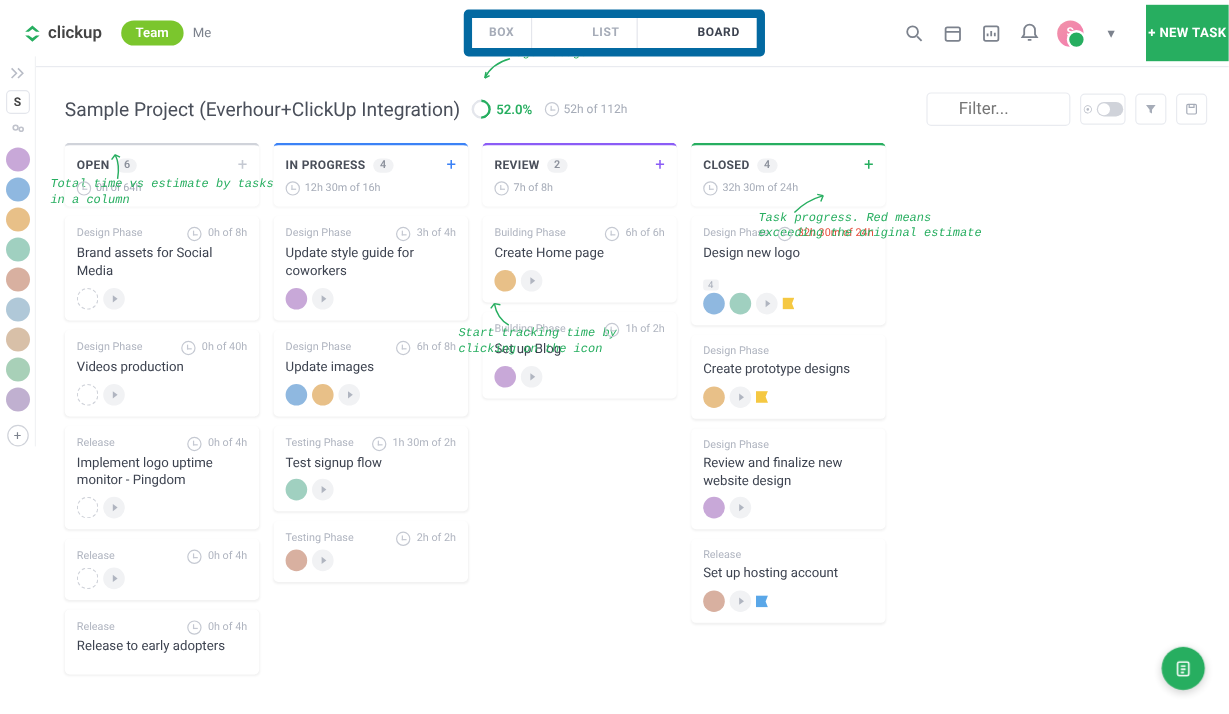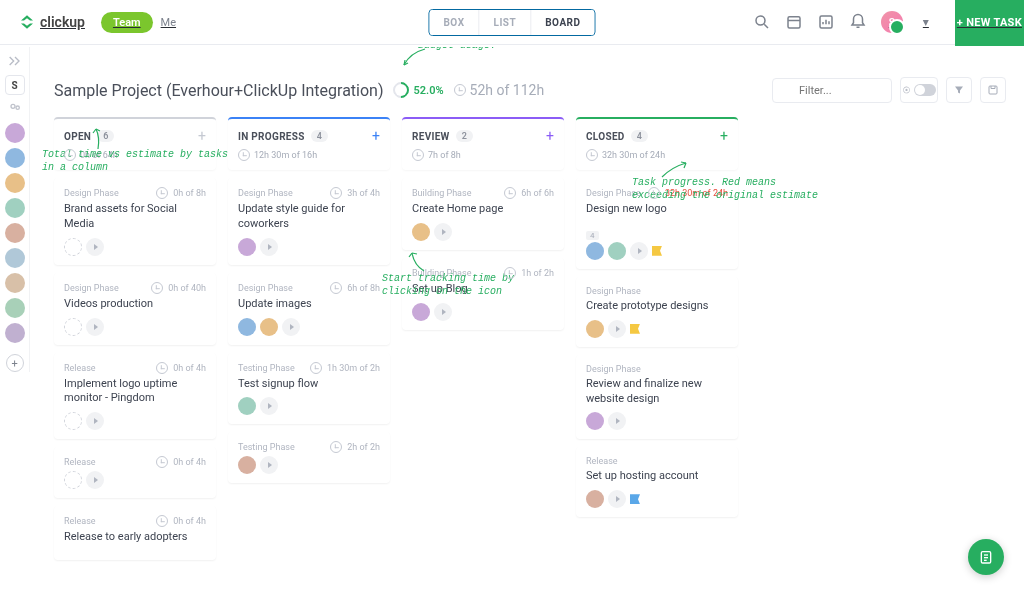--- a/index.html
+++ b/index.html
@@ -1,47 +1,47 @@
 <!DOCTYPE html>
 <html><head>
 <meta charset="utf-8">
 <style>
 * { margin:0; padding:0; box-sizing:border-box; font-family:-apple-system,BlinkMacSystemFont,"Segoe UI",Roboto,sans-serif; }
 body { background:#fff; color:#292d34; width:1024px; height:595px; overflow:hidden; position:relative; }
-.header { height:45px; border-bottom:1px solid #e9ebf0; display:flex; align-items:center; padding:0 0 0 18px; position:relative;text-decoration:underline; }
+.header { height:56px; border-bottom:1px solid #e9ebf0; display:flex; align-items:center; padding:0 0 0 18px; position:relative; }
 .logo { display:flex; align-items:center; gap:4px; font-weight:600; font-size:14px; color:#444; }
 .logo-icon { width:18px; height:18px; }
 .tabs-team { margin-left:16px; display:flex; gap:8px; align-items:center; }
 .pill { background:#7bc62d; color:#fff; padding:4px 12px; border-radius:12px; font-size:11px; font-weight:600; }
 .me { color:#7c828d; font-size:11px; }
-.view-switch { position:absolute; left:50%; transform:translateX(-50%); display:flex; border:1px solid #0369a1; border-radius:4px; overflow:hidden; }
+.view-switch { position:absolute; left:50%; transform:translateX(-50%); display:flex; border:7px solid #0369a1; border-radius:4px; overflow:hidden;gap:36px; }
 .view-btn { padding:7px 14px; font-size:10px; font-weight:700; color:#a6acb8; background:#fff; border-right:1px solid #e4e6ec; letter-spacing:.5px; }
 .view-btn:last-child { border-right:none; }
 .view-btn.active { color:#3d4350; }
 .header-right { margin-left:auto; display:flex; align-items:center; gap:14px; }
 .hicon { width:18px; height:18px; color:#7c828d; display:flex; align-items:center; justify-content:center; }
 .avatar-badge { width:22px; height:22px; border-radius:50%; background:linear-gradient(135deg,#f093a8,#f57bb0); display:flex; align-items:center; justify-content:center; color:#fff; font-size:10px; font-weight:600; position:relative; }
 .avatar-badge::after { content:''; position:absolute; right:-2px; bottom:-2px; width:12px; height:12px; border-radius:50%; background:#27ae60; border:2px solid #fff; }
 .new-task-btn { background:#27ae60; color:#fff; padding:0 2px; height:47px; display:flex; align-items:center; font-size:11px; font-weight:700; letter-spacing:.3px; margin-left:6px; }
 .leftcol { position:absolute; left:0; top:47px; width:30px; background:#fff; border-right:1px solid #f1f2f4; padding-top:6px; display:flex; flex-direction:column; align-items:center; gap:6px; }
 .leftcol .lc-icon { width:16px; height:16px; color:#b8bcc6; }
 .leftcol .S { width:20px; height:20px; background:#fff; border:1px solid #e4e6ec; border-radius:4px; font-size:10px; font-weight:700; color:#444; display:flex; align-items:center; justify-content:center; }
 .leftcol .avs { width:20px; height:20px; border-radius:50%; background:#ccc; overflow:hidden; }
 .leftcol .plus { width:18px; height:18px; border:1px solid #d0d3da; border-radius:50%; display:flex; align-items:center; justify-content:center; font-size:11px; color:#7c828d; }
 .main { position:absolute; left:30px; top:47px; right:0; bottom:0; padding:30px 18px 18px 24px; overflow:auto; }
 .title-row { display:flex; align-items:center; gap:10px; margin-bottom:14px; position:relative; }
 .title { font-size:16px; color:#4a4f5a; font-weight:400; }
 .pct { display:flex; align-items:center; gap:4px; }
 .pct-ring { width:16px; height:16px; border-radius:50%; border:2px solid #e4e6ec; border-top-color:#27ae60; border-right-color:#27ae60; transform:rotate(45deg); }
 .pct-txt { font-size:11px; color:#27ae60; font-weight:600; }
-.budget { display:flex; align-items:center; gap:4px; font-size:14px; color:#a6acb8;justify-content:space-between; }
+.budget { display:flex; align-items:center; gap:4px; font-size:10px; color:#a6acb8;justify-content:space-between; }
 .clock-ico { width:12px; height:12px; border:1.3px solid #c5c9d2; border-radius:50%; position:relative; }
 .clock-ico::after { content:''; position:absolute; left:50%; top:50%; width:3px; height:3px; border-left:1px solid #c5c9d2; border-bottom:1px solid #c5c9d2; transform:translate(-30%,-70%); }
 .title-tools { margin-left:auto; display:flex; gap:8px; align-items:center; }
-.filter-input { border:1px solid #e9ebf0; border-radius:4px; padding:5px 8px 5px 26px; font-size:11px; width:120px; color:#7c828d; background:#fff; position:relative; }
+.filter-input { border:1px solid #e9ebf0; border-radius:4px; padding:5px 8px 5px 26px; font-size:14px; width:120px; color:#7c828d; background:#fff; position:relative; }
 .filter-wrap { position:relative; }
 .filter-wrap svg { position:absolute; left:7px; top:6px; width:12px; height:12px; color:#b8bcc6; }
 .sq-btn { width:26px; height:26px; border:1px solid #e9ebf0; border-radius:4px; display:flex; align-items:center; justify-content:center; color:#a6acb8; font-size:12px; }
 .toggle-btn { width:38px; height:26px; border:1px solid #e9ebf0; border-radius:4px; display:flex; align-items:center; justify-content:center; }
 .toggle-sl { width:22px; height:12px; background:#d0d3da; border-radius:10px; position:relative; }
 .toggle-sl::after { content:''; position:absolute; width:10px; height:10px; background:#fff; border-radius:50%; top:1px; left:1px; }
 .board { display:flex; gap:12px; align-items:flex-start; }
 .column { width:162px; flex-shrink:0; }
 .col-head { background:#fff; border-radius:4px; padding:9px 10px; margin-bottom:8px; border-top:2px solid transparent; box-shadow:0 1px 2px rgba(0,0,0,.04); }
 .col-head.open { border-top-color:#d0d3da; }

